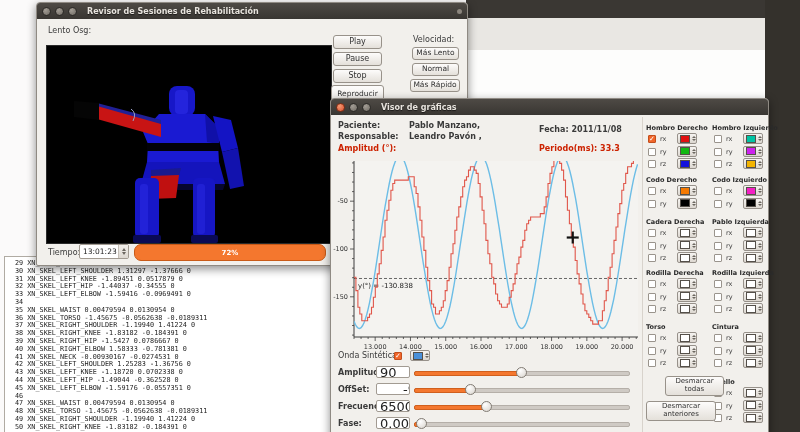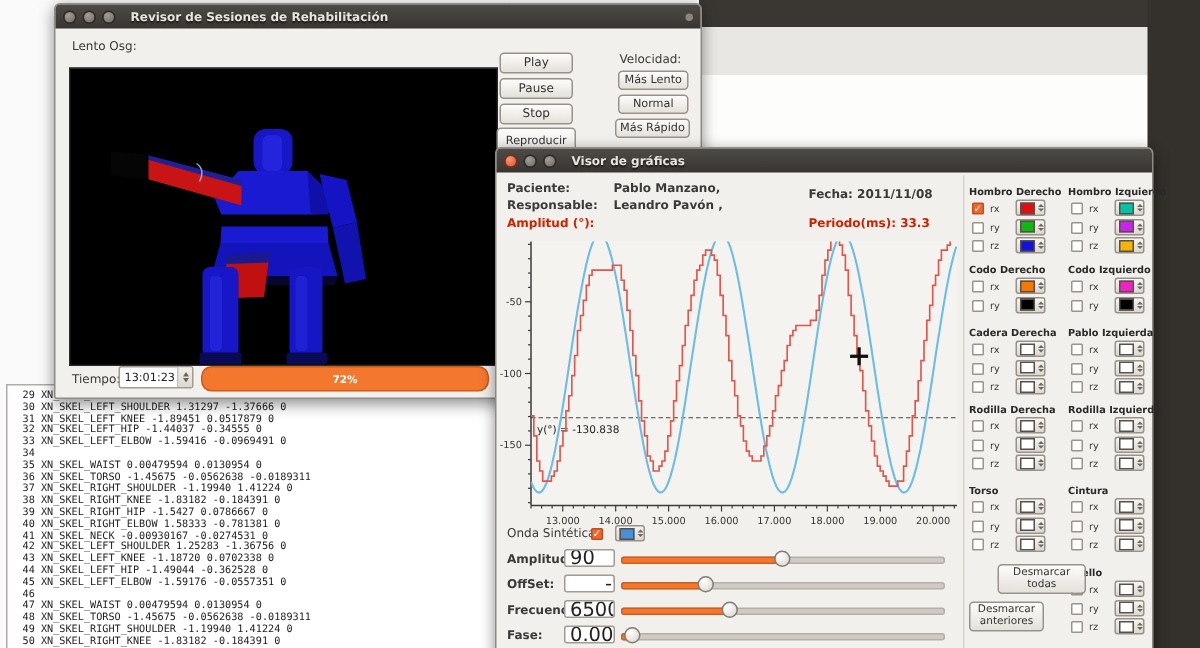--- a/index.html
+++ b/index.html
@@ -599,14 +599,14 @@
       <div class="cbtn" style="left: 412px; top: 313px;">
         <div class="sw" style="background: rgb(255, 255, 255);"></div>
         <div class="ar">
           <div class="tri-up"></div>
           <div class="tri-dn"></div>
         </div>
       </div>
     </div>
 
   <div class="btn" style="left:315px;top:277px;width:59px;height:20px;font-size:7px;padding:1px;white-space:normal;margin-left:19px;">Desmarcar todas</div>
-  <div class="btn" style="left:315px;top:302px;width:50px;height:20px;font-size:7px;padding:1px;white-space:normal;">Desmarcar anteriores</div>
+  <div class="btn" style="left:315px;top:302px;width:70px;height:20px;font-size:7px;padding:1px;white-space:normal;">Desmarcar anteriores</div>
 </div>
 
 </body></html>

